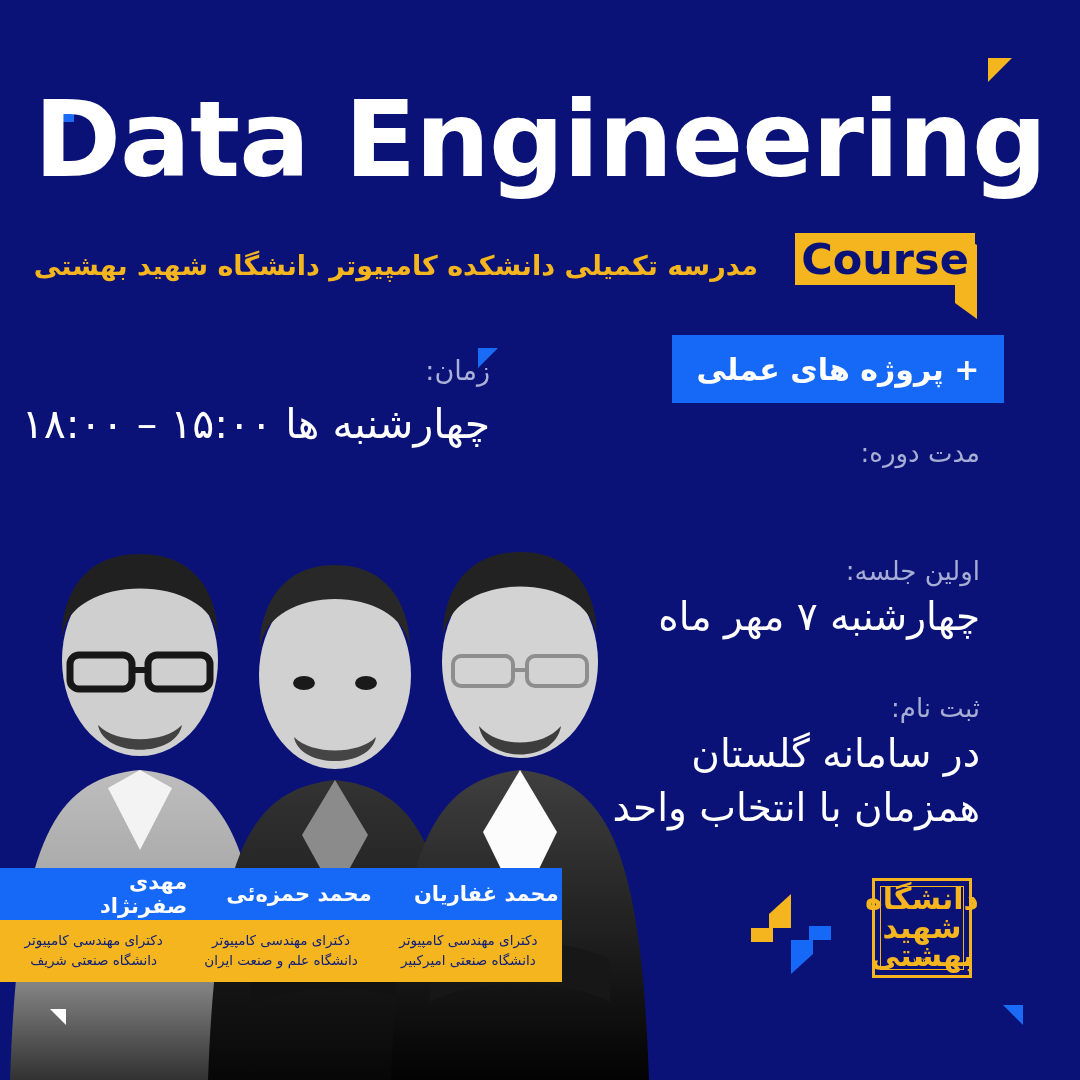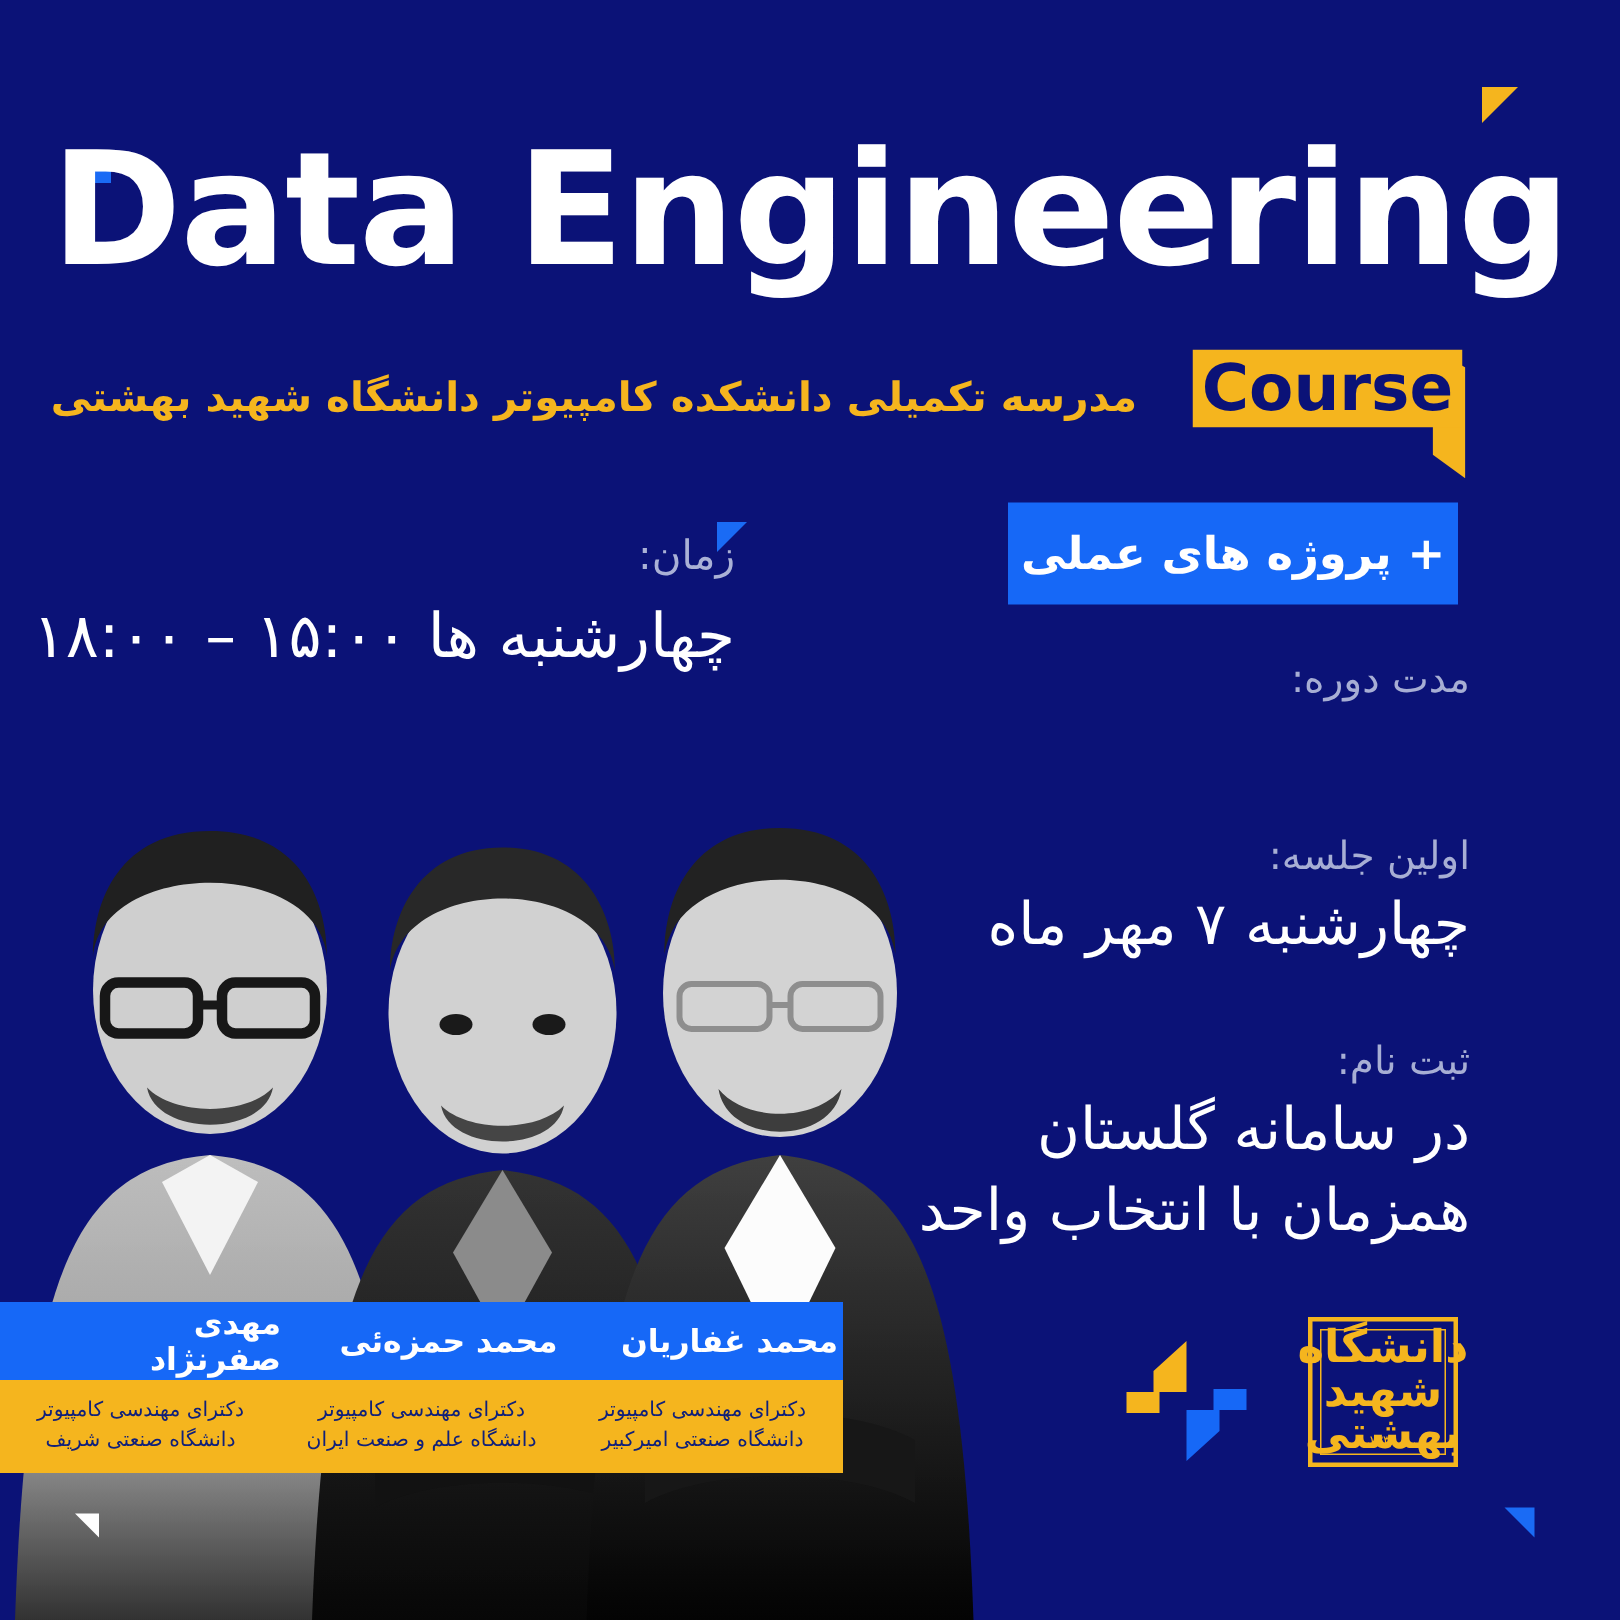--- a/index.html
+++ b/index.html
@@ -69,21 +69,21 @@
   .ribbon-tail{
     position:absolute;left:955px;top:233px;
     width:22px;height:86px;
     background:#f5b51e;
     clip-path:polygon(0 0, 100% 12px, 100% 86px, 0 70px);
   }
 
   
   .badge-projects{
     position:absolute;left:672px;top:335px;
-    width:300px;height:68px;
+    width:332px;height:68px;
     background:#1668f7;
     display:flex;align-items:center;justify-content:center;
     color:#ffffff;
     font-size:30px;
     font-weight:600;
     direction:rtl;
   }
 
   
   .time-label{

